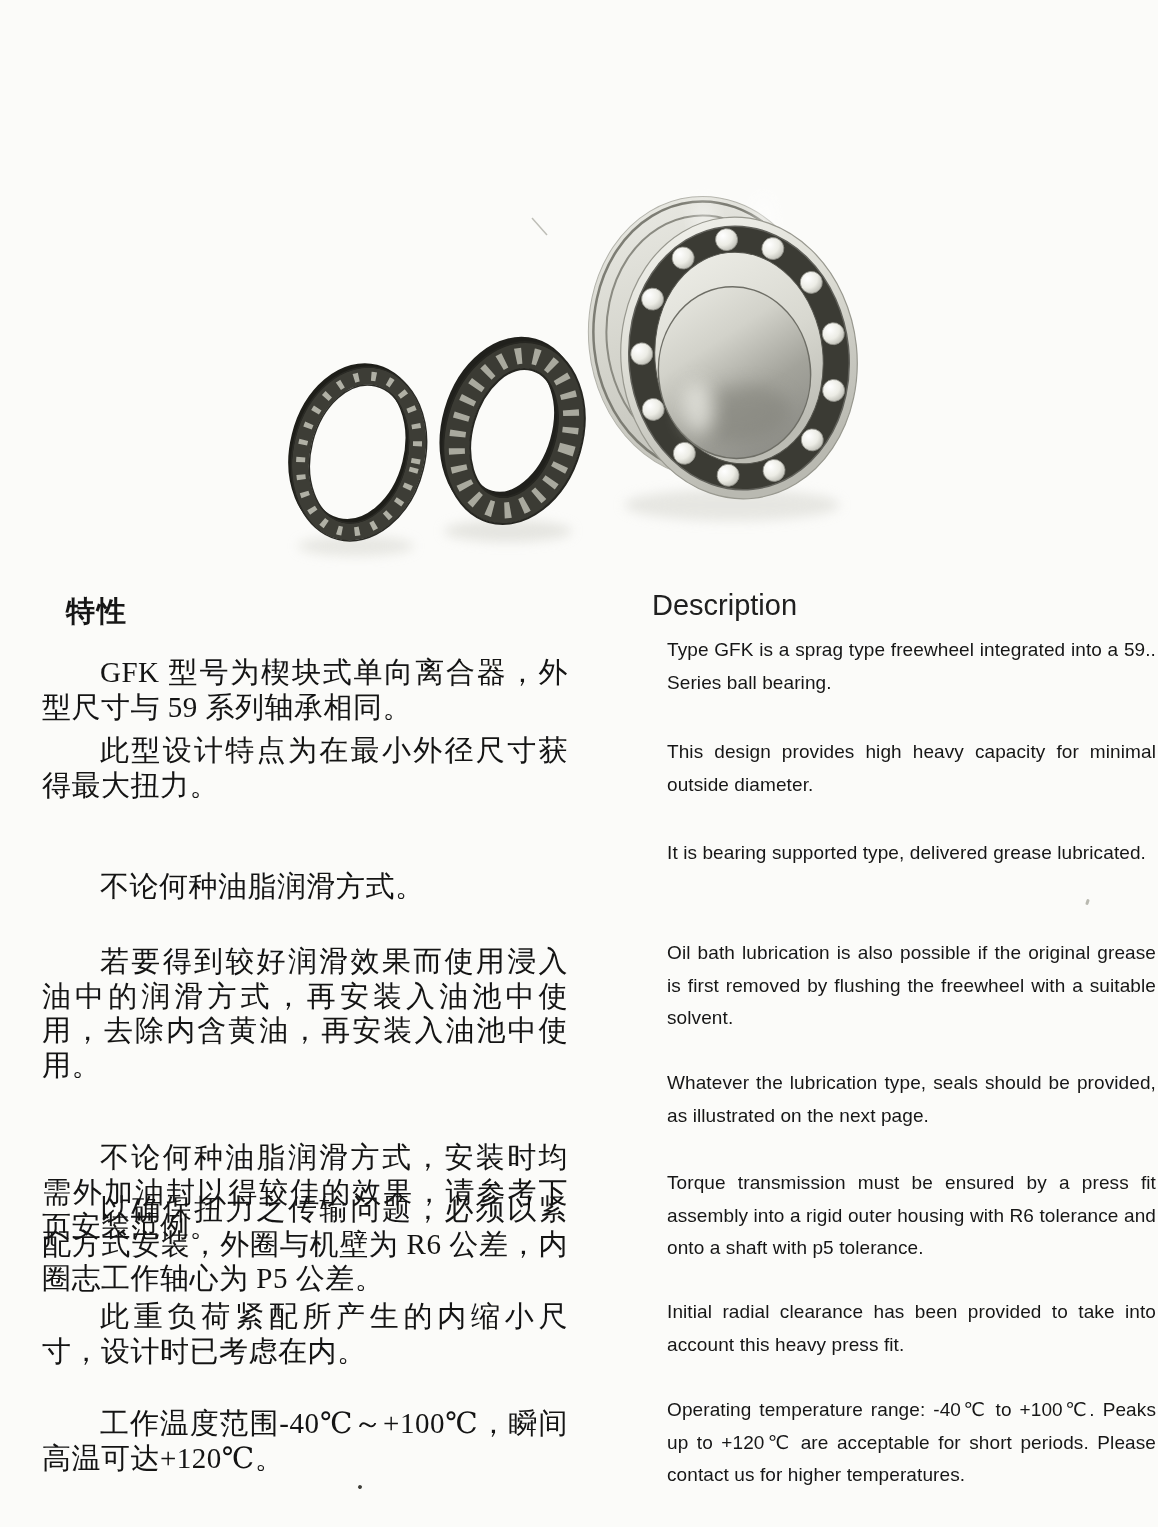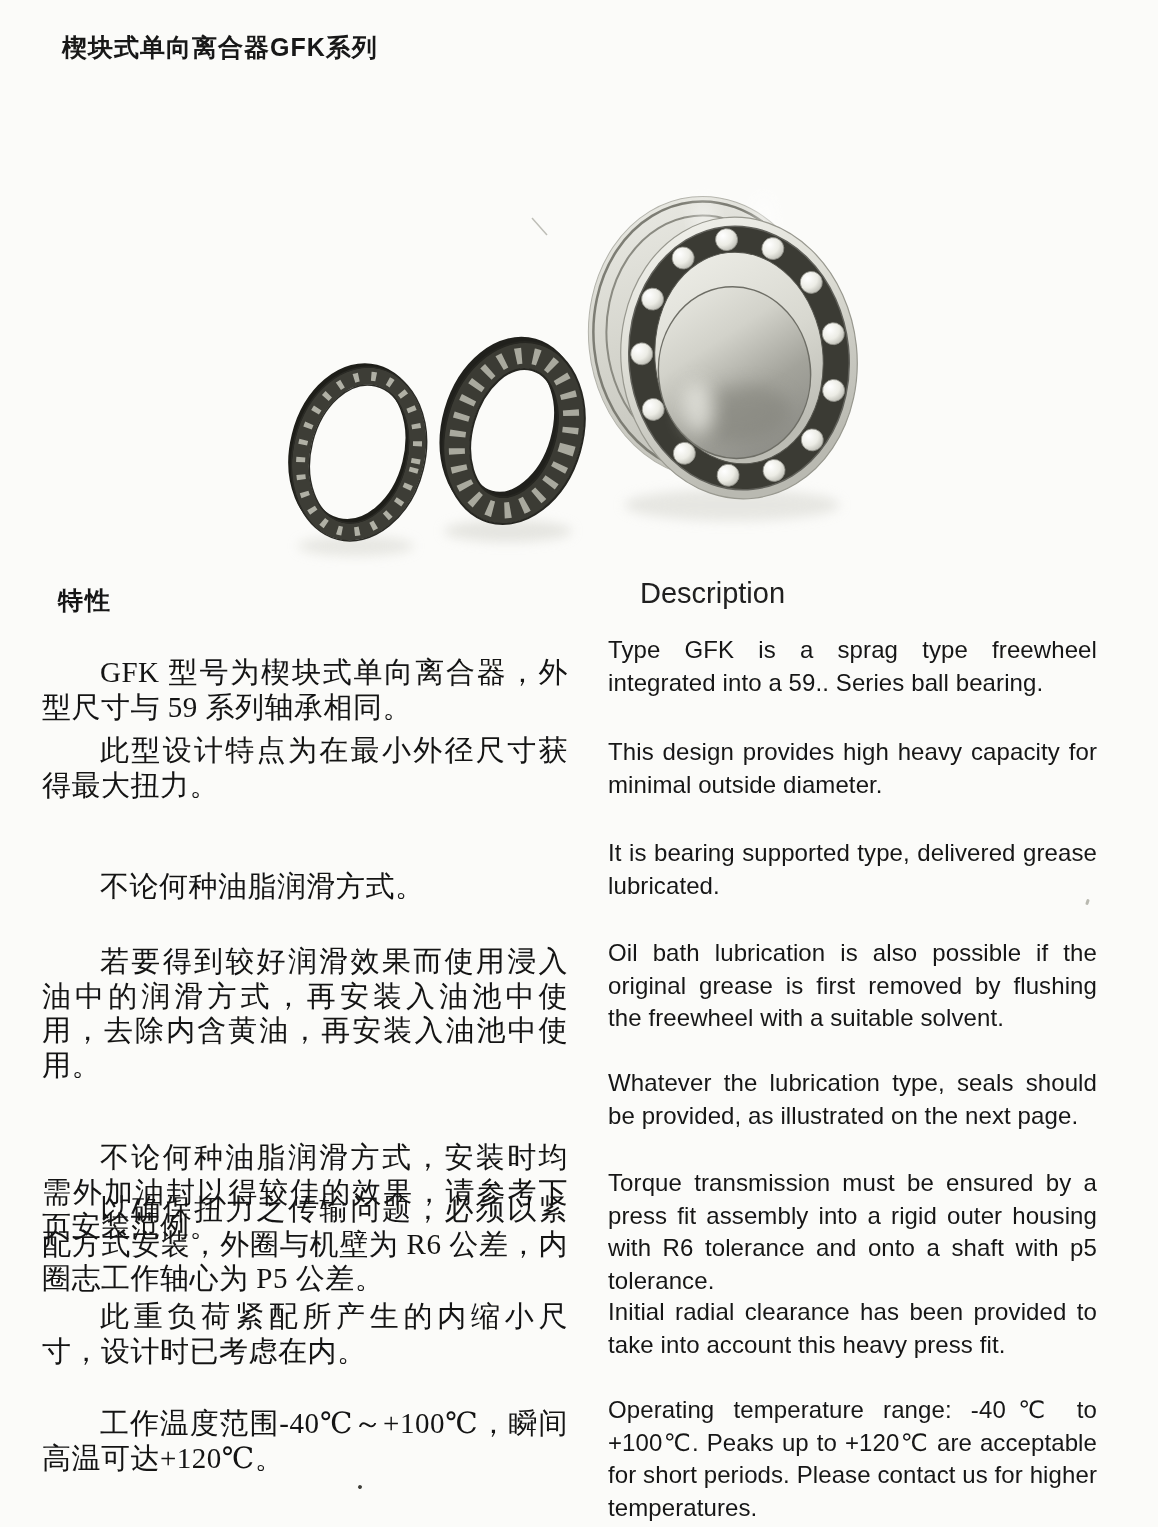--- a/index.html
+++ b/index.html
@@ -4,48 +4,47 @@
 <style>
   html,body{margin:0;padding:0;background:#e8e8e8;}
   .page{
     position:relative;width:1158px;height:1527px;margin:0 auto;
     background:#fbfbf9;color:#1a1a1a;overflow:hidden;
     font-family:"Liberation Sans","DejaVu Sans",sans-serif;
   }
   .title-zh{position:absolute;left:62px;top:31px;font-size:25px;font-weight:bold;letter-spacing:1px;color:#181818;}
   .title-en{position:absolute;left:61px;top:81px;font-size:26px;font-weight:400;letter-spacing:.2px;color:#242424;}
   .photo{position:absolute;left:270px;top:180px;width:620px;height:390px;}
-  .h-zh{position:absolute;left:50px;top:576px;margin:8px;font-size:25px;font-weight:bold;color:#161616;letter-spacing:2px;}
-  .h-en{position:absolute;left:640px;top:577px;margin:0;font-size:29px;font-weight:400;color:#202020;}
+  .h-zh{position:absolute;left:50px;top:576px;margin:16px;font-size:29px;font-weight:bold;color:#161616;letter-spacing:2px;}
+  .h-en{position:absolute;left:640px;top:577px;margin:12px;font-size:29px;font-weight:400;color:#202020;}
   p{margin:0;position:absolute;}
   .zh{
     left:42px;width:526px;
     font-family:"Liberation Serif","DejaVu Serif",serif;
     font-size:29px;line-height:34.5px;color:#141414;
     text-align:justify;text-indent:2em;letter-spacing:.5px;
   }
   .en{
-    left:608px;width:489px;
-    font-size:24px;line-height:32.5px;color:#161616;
+    left:667px;width:489px;
+    font-size:19px;line-height:32.5px;color:#161616;
     text-align:justify;letter-spacing:.1px;
   }
   .zp0{top:655px}.zp1{top:733px}.zp2{top:869px}.zp3{top:944px}
   .zp4{top:1140px}.zp5{top:1192px}.zp6{top:1299px}.zp7{top:1406px}
   .ep0{top:634px}.ep1{top:736px}.ep2{top:837px}.ep3{top:937px}
   .ep4{top:1067px}.ep5{top:1167px}.ep6{top:1296px}.ep7{top:1394px}
   .speck{position:absolute;background:#3d3d38;border-radius:50%;}
   .speck-a{left:358px;top:1485px;width:4px;height:4px;transform:rotate(40deg);}
   .speck-b{left:1086px;top:899px;width:3px;height:6px;background:#b9b9b0;border-radius:2px;transform:rotate(20deg);}
 </style>
 </head>
 <body>
 
 <div class="page">
 
-  <div class="title-zh">楔块式单向离合器GFK系列</div>
 
   <svg class="photo" viewBox="0 0 620 390" aria-hidden="true">
     <defs>
       <linearGradient id="faceGrad" x1="0" y1="0" x2="0.3" y2="1">
         <stop offset="0" stop-color="#f3f3ee"></stop>
           <stop offset="0.45" stop-color="#deded6"></stop>
         <stop offset="0.75" stop-color="#c8c8c0"></stop>
           <stop offset="1" stop-color="#b9b9b1"></stop>
       </linearGradient>
       <linearGradient id="sideGrad" x1="0" y1="0" x2="0.2" y2="1">

